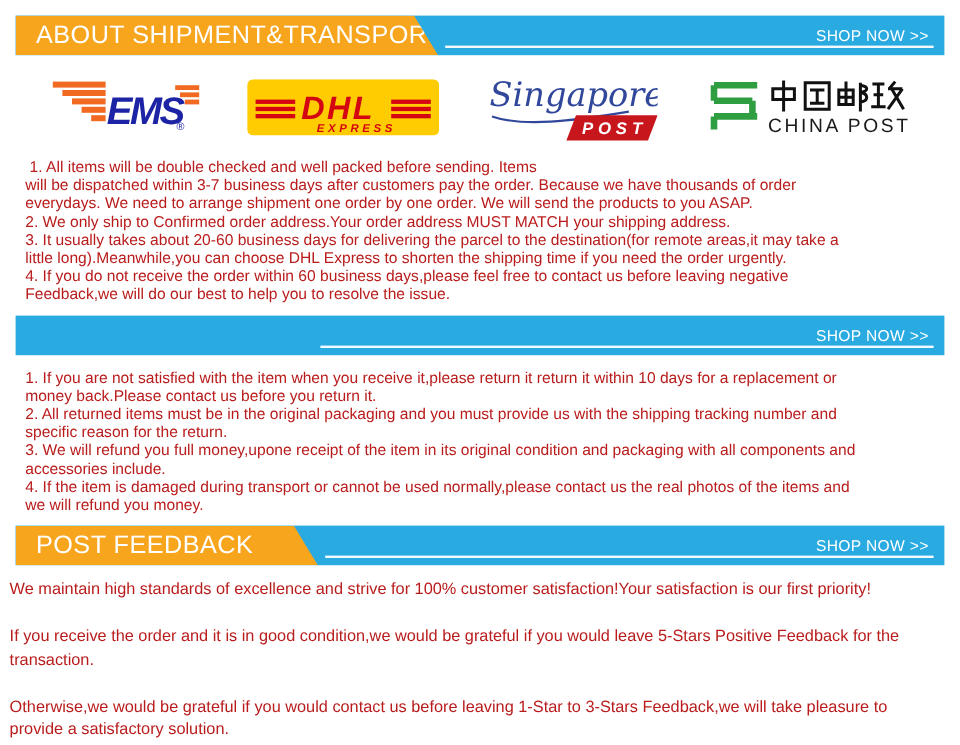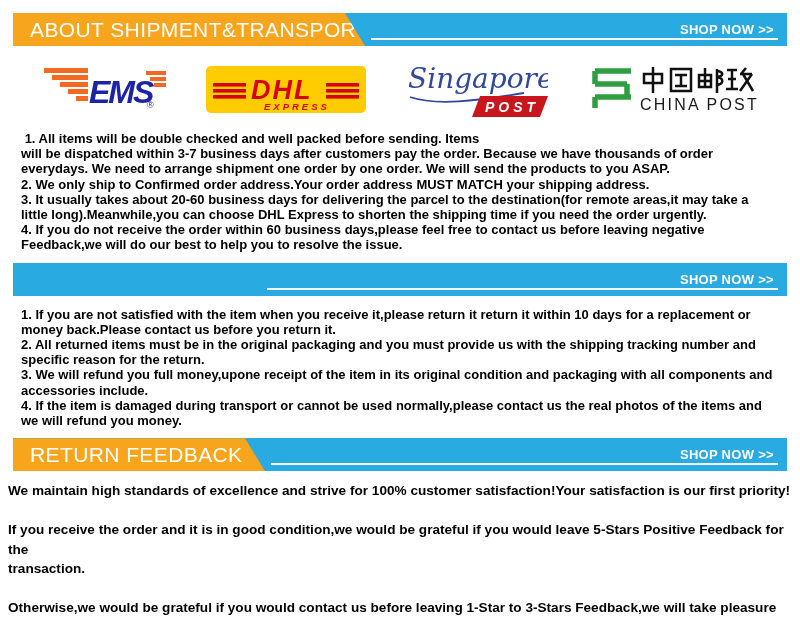--- a/index.html
+++ b/index.html
@@ -16,31 +16,31 @@
     clip-path:polygon(0 0, calc(100% - 20px) 0, 100% 100%, 0 100%);
     display:flex; align-items:center;
   }
   .banner-title {
     color:#ffffff; font-size:21px; font-weight:400; letter-spacing:.4px;
     padding-left:17px; white-space:nowrap;
   }
   .bar-line { position:absolute; right:9px; bottom:6px; height:2px; background:rgba(255,255,255,.95); }
   .shop-now {
     position:absolute; right:13px; bottom:9px; color:#ffffff; font-size:13px;
-    font-weight:700; letter-spacing:.3px; text-decoration:none; white-space:nowrap; cursor:pointer;
+    font-weight:400; letter-spacing:.3px; text-decoration:none; white-space:nowrap; cursor:pointer;
   }
   
   .logos {
     display:flex; align-items:center; justify-content:space-between;
     margin:12px 38px 0 42px; height:62px;
   }
   .logos svg { display:block; }
   
   .body-text {
-    margin:11px 8px 10px 21px; color:#000000; font-weight:700;
+    margin:11px 8px 10px 21px; color:#b91c1c; font-weight:400;
     font-size:13px; line-height:15.2px; white-space:pre-wrap;
   }
   .feedback-body { margin:10px 8px 0 8px; font-size:13.6px; line-height:19.5px; }
 </style>
 </head>
 <body>
 
 <div class="page">
 
   <div class="banner">
@@ -129,21 +129,21 @@
 money back.Please contact us before you return it.
 2. All returned items must be in the original packaging and you must provide us with the shipping tracking number and
 specific reason for the return.
 3. We will refund you full money,upone receipt of the item in its original condition and packaging with all components and
 accessories include.
 4. If the item is damaged during transport or cannot be used normally,please contact us the real photos of the items and
 we will refund you money.</div>
 
   <div class="banner">
     <div class="ribbon" style="width:252px">
-      <span class="banner-title">RETURN FEEDBACK</span>
+      <span class="banner-title">POST FEEDBACK</span>
     </div>
     <span class="bar-line" style="left:258px"></span>
     <a class="shop-now">SHOP NOW &gt;&gt;</a>
   </div>
 
   <div class="body-text feedback-body">We maintain high standards of excellence and strive for 100% customer satisfaction!Your satisfaction is our first priority!
 
 If you receive the order and it is in good condition,we would be grateful if you would leave 5-Stars Positive Feedback for the
 transaction.
 

